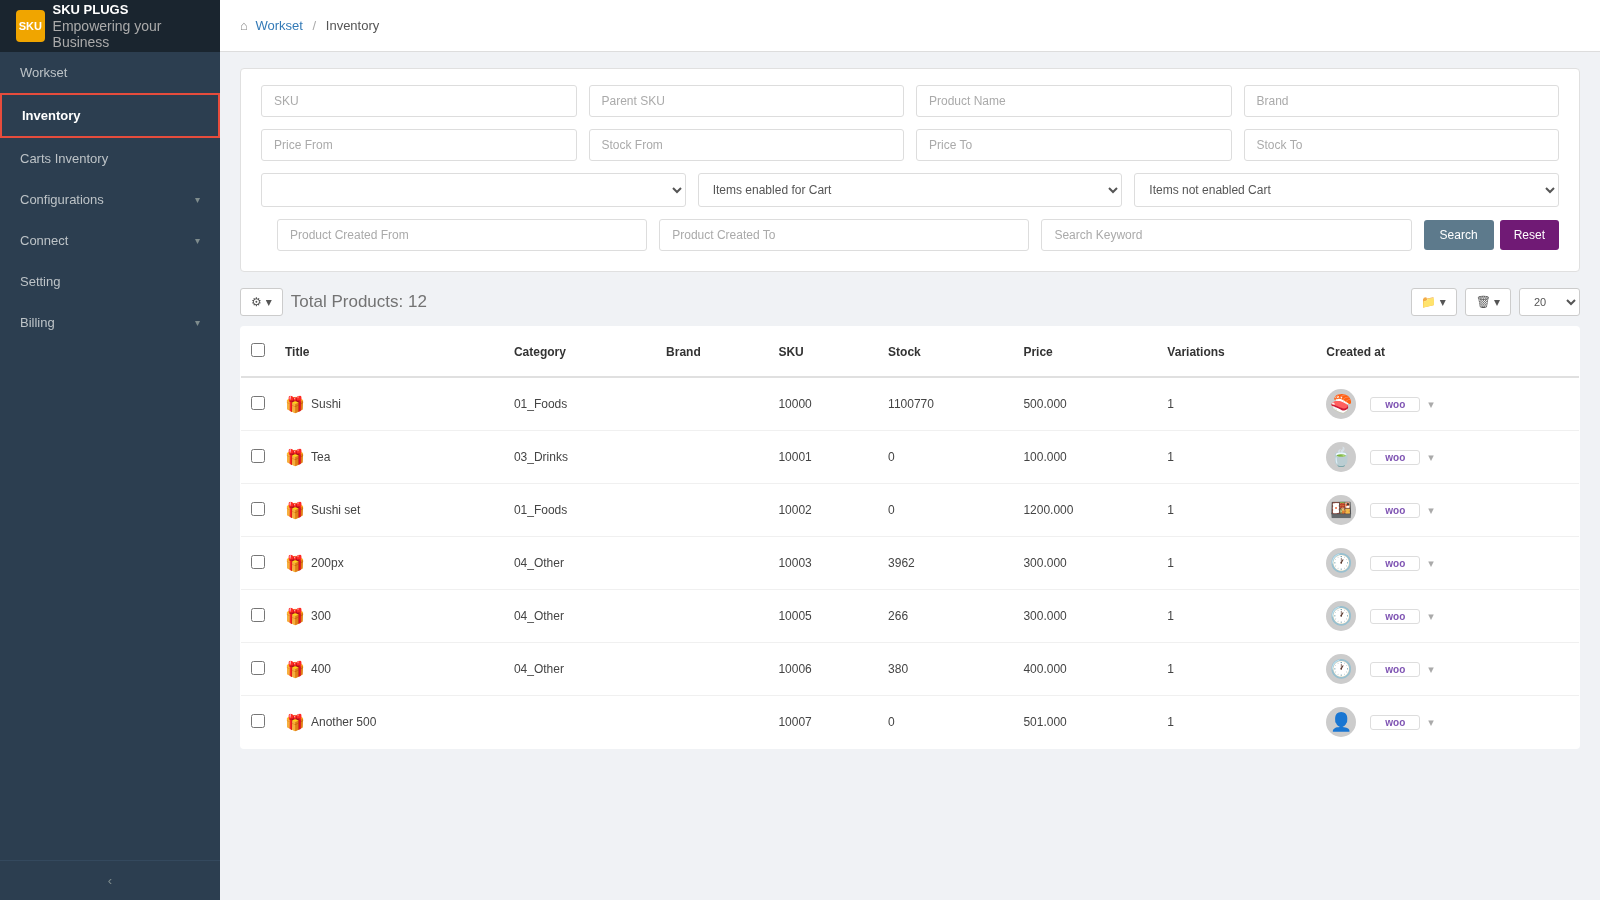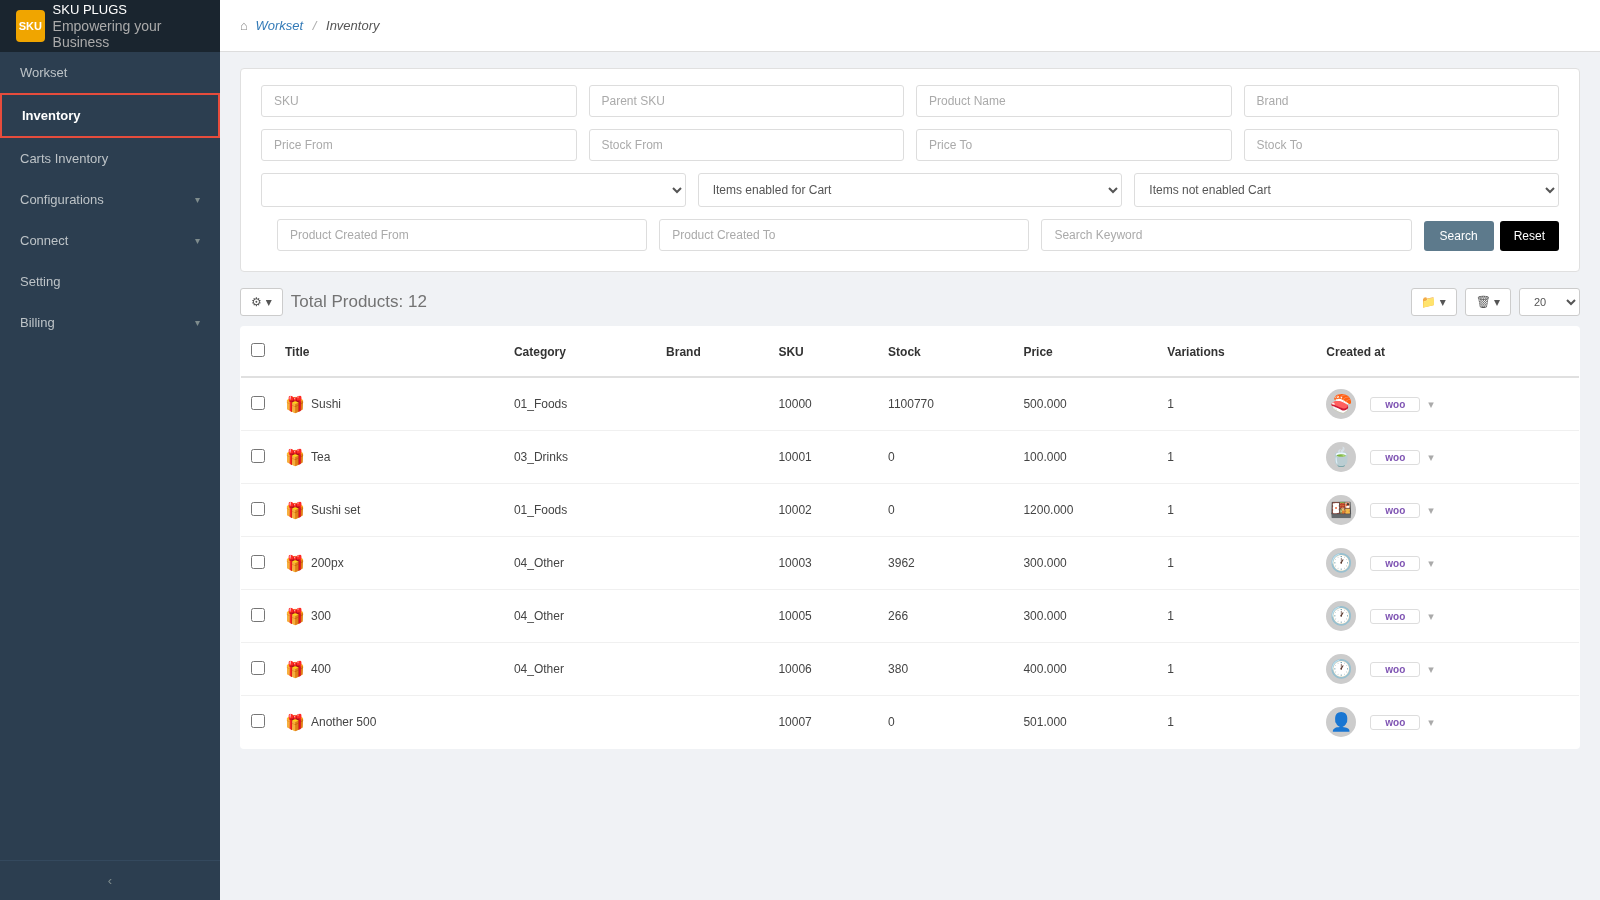--- a/index.html
+++ b/index.html
@@ -24,21 +24,21 @@
       height: 52px;
     }
     #sidebar-logo .logo-box {
       width: 32px; height: 32px;
       background: #f0a500;
       border-radius: 4px;
       display: flex; align-items: center; justify-content: center;
       font-weight: bold; color: #fff; font-size: 11px;
     }
     #sidebar-logo .logo-text {
-      color: #fff; font-size: 13px; font-weight: 400;
+      color: #fff; font-size: 13px; font-weight: 700;
       line-height: 1.2;
     }
     #sidebar-logo .logo-sub {
       color: #aaa; font-size: 14px;
     }
     .sidebar-item {
       padding: 13px 20px;
       cursor: pointer;
       color: #bdc3c7;
       font-size: 13px;
@@ -71,21 +71,20 @@
       overflow: hidden;
       background: #f0f2f5;
     }
     #topbar {
       background: #fff;
       border-bottom: 1px solid #ddd;
       padding: 0 20px;
       height: 52px;
       display: flex;
       align-items: center;
-      font-style: italic;
     }
     #breadcrumb {
       font-size: 13px;
       color: #555;
     }
     #breadcrumb .sep { margin: 0 6px; color: #aaa; }
     #breadcrumb .home-icon { color: #888; margin-right: 4px; }
 
     #content {
       flex: 1;
@@ -138,31 +137,31 @@
       padding: 8px 16px;
       background: #5d7a8c;
       color: #fff;
       border: none;
       border-radius: 3px;
       cursor: pointer;
       font-size: 12px;
     }
     .btn-reset {
       padding: 8px 14px;
-      background: #000000;
+      background: #701a75;
       color: #fff;
       border: none;
       border-radius: 3px;
       cursor: pointer;
       font-size: 12px;
     }
     .filter-row-last {
       display: flex;
       gap: 12px;
-      align-items: flex-end;
+      align-items: center;
       padding-left: 16px;
     }
 
     
     .table-toolbar {
       display: flex;
       align-items: center;
       justify-content: space-between;
       margin-bottom: 10px;
     }

